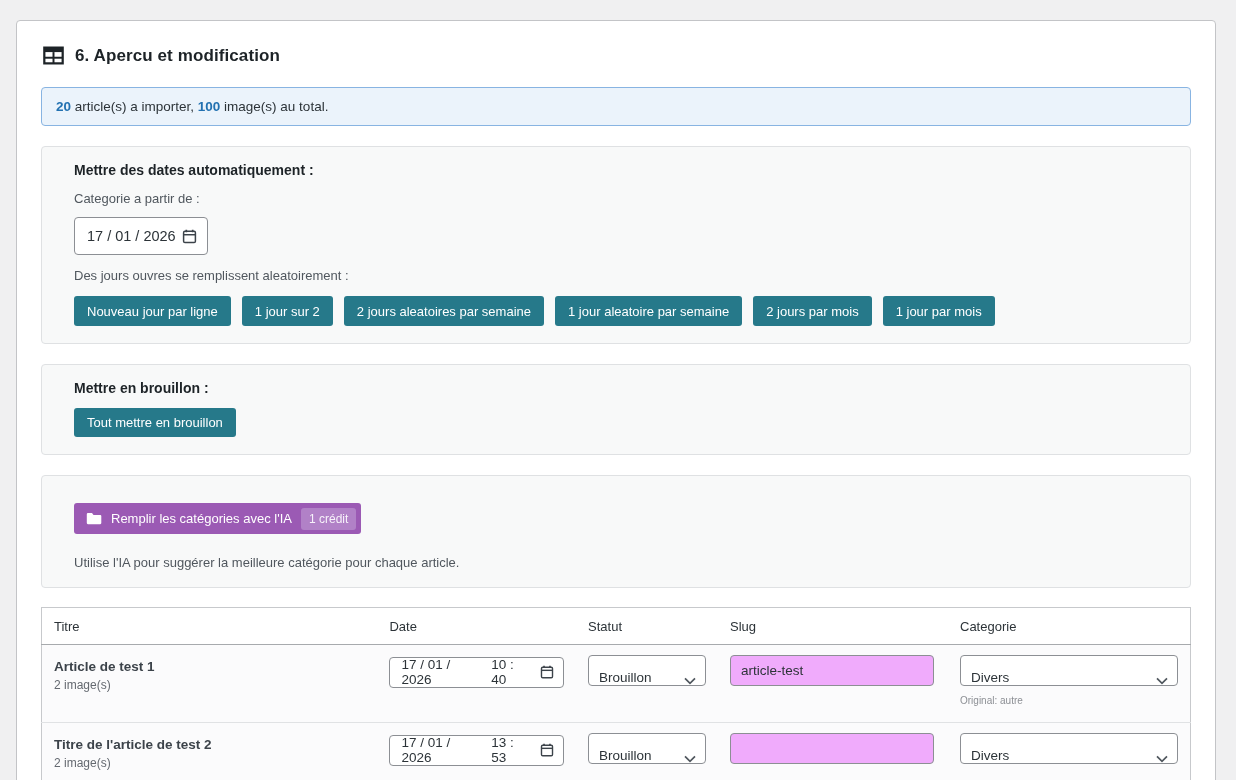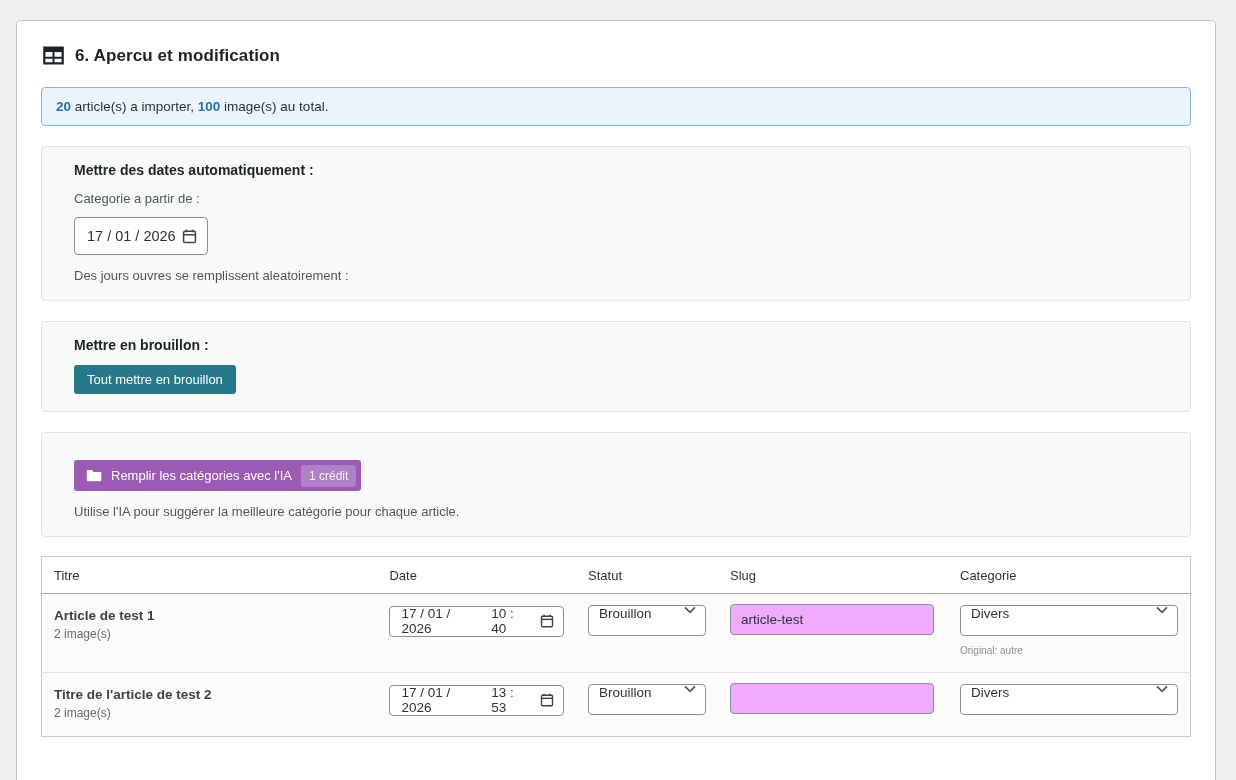--- a/index.html
+++ b/index.html
@@ -100,21 +100,21 @@
     display: inline-flex; align-items: center; gap: 9px;
     cursor: pointer;
   }
   .credit-badge {
     background: #b181c7;
     border-radius: 3px;
     font-size: 12px;
     padding: 4px 8px;
     color: #f7f2fa;
   }
-  .help-text { margin-top: 13px; font-size: 13px; color: #50575e; }
+  .help-text { margin-top: 21px; font-size: 13px; color: #50575e; }
   
   .preview-wrap { margin-top: 19px; }
   table.preview {
     width: 1150px;
     border-collapse: collapse;
     border: 1px solid #c7c9cc;
     background: #fbfbfc;
   }
   table.preview thead th {
     background: #ffffff;
@@ -136,21 +136,21 @@
     background: #fff;
     border: 1px solid #8c8f94;
     border-radius: 4px;
     height: 31px;
     padding: 0 9px 0 11px;
     font-size: 13.5px; color: #2c3338;
     cursor: text;
   }
   .row-date .t { margin-left: 10px; margin-right: 9px; }
   .fake-select {
-    display: inline-flex; align-items: flex-start; justify-content: space-between;
+    display: inline-flex; align-items: flex-end; justify-content: space-between;
     background: #fff;
     border: 1px solid #8c8f94;
     border-radius: 4px;
     height: 31px;
     padding: 0 9px 0 10px;
     font-size: 13.5px; color: #2c3338;
     cursor: pointer;
   }
   .sel-status { width: 118px; }
   .sel-cat { width: 218px; }
@@ -194,20 +194,28 @@
       <span>17 / 01 / 2026</span>
       <span class="icon">
         <svg width="15" height="15" viewBox="0 0 16 16">
           <path d="M4.6 0.8 v2.6 M11.4 0.8 v2.6" stroke="#3c434a" stroke-width="1.8" fill="none"></path>
           <rect x="1.7" y="2.5" width="12.6" height="12" rx="1.4" fill="none" stroke="#3c434a" stroke-width="1.6"></rect>
           <line x1="1.7" y1="6.1" x2="14.3" y2="6.1" stroke="#3c434a" stroke-width="1.6"></line>
         </svg>
       </span>
     </div>
     <div class="sublabel">Des jours ouvres se remplissent aleatoirement :</div>
+    <div class="btn-row">
+      <button class="btn-teal">Nouveau jour par ligne</button>
+      <button class="btn-teal">1 jour sur 2</button>
+      <button class="btn-teal">2 jours aleatoires par semaine</button>
+      <button class="btn-teal">1 jour aleatoire par semaine</button>
+      <button class="btn-teal">2 jours par mois</button>
+      <button class="btn-teal">1 jour par mois</button>
+    </div>
   </div>
 
   <div class="box">
     <h3>Mettre en brouillon :</h3>
     <button class="btn-teal btn-draft">Tout mettre en brouillon</button>
   </div>
 
   <div class="box">
     <button class="btn-purple">
       <span class="icon">

